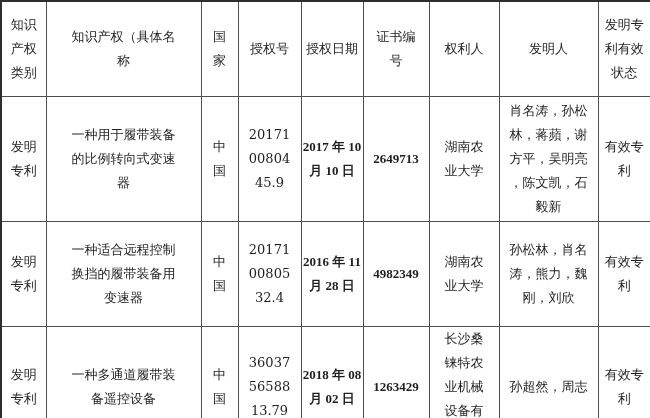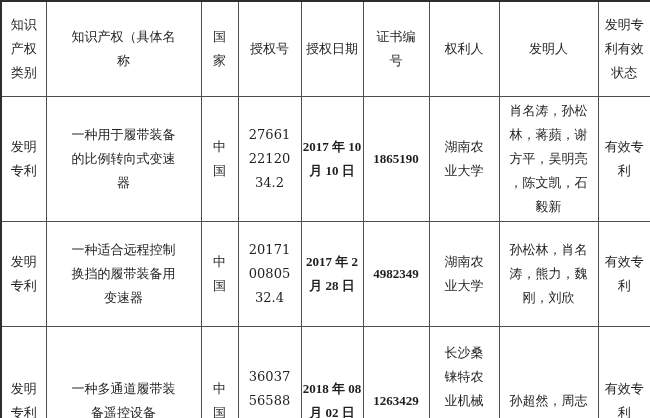--- a/index.html
+++ b/index.html
@@ -34,21 +34,21 @@
   tr.h-r2   { height: 72px; }
   tr.h-r3   { height: 120px; }
 
   
   .c1 { padding: 4px 8px; }
   .c2 { padding: 2px 20px; }
   .c3 { padding: 12px 10px; }
   .c4 { padding: 16px 8px; }
   .c5 { padding: 0 0; }
   .c6 { padding: 8px 7px; }
-  .c7 { padding: 14px 12px; }
+  .c7 { padding: 0 12px; }
   .c8 { padding: 0 8px; margin-left: 12px; }
   .c9 { padding: 0 6px; }
 
   
   .num-break { word-break: break-all; }
   
   .num-narrow { font-family: "Liberation Serif", serif; font-weight: bold; }
   
   .anybreak { word-break: break-all; line-break: anywhere; }
 </style>
@@ -78,33 +78,33 @@
       <th class="c7">权利人</th>
       <th class="c8">发明人</th>
       <th class="c9">发明专利有效状态</th>
     </tr>
   </thead>
   <tbody>
     <tr class="h-r1">
       <td class="c1">发明专利</td>
       <td class="c2">一种用于履带装备的比例转向式变速器</td>
       <td class="c3">中国</td>
-      <td class="c4 num-break">276612212034.2</td>
+      <td class="c4 num-break">201710080445.9</td>
       <td class="c5 num-narrow">2017 年 10 月 10 日</td>
-      <td class="c6 num-narrow">1865190</td>
+      <td class="c6 num-narrow">2649713</td>
       <td class="c7">湖南农业大学</td>
       <td class="c8 anybreak">肖名涛，孙松林，蒋蘋，谢方平，吴明亮，陈文凯，石毅新</td>
       <td class="c9">有效专利</td>
     </tr>
     <tr class="h-r2">
       <td class="c1">发明专利</td>
       <td class="c2">一种适合远程控制换挡的履带装备用变速器</td>
       <td class="c3">中国</td>
       <td class="c4 num-break">201710080532.4</td>
-      <td class="c5 num-narrow">2017 年 2 月 28 日</td>
+      <td class="c5 num-narrow">2016 年 11 月 28 日</td>
       <td class="c6 num-narrow">4982349</td>
       <td class="c7">湖南农业大学</td>
       <td class="c8 anybreak">孙松林，肖名涛，熊力，魏刚，刘欣</td>
       <td class="c9">有效专利</td>
     </tr>
     <tr class="h-r3">
       <td class="c1">发明专利</td>
       <td class="c2">一种多通道履带装备遥控设备</td>
       <td class="c3">中国</td>
       <td class="c4 num-break">360375658813.79</td>

